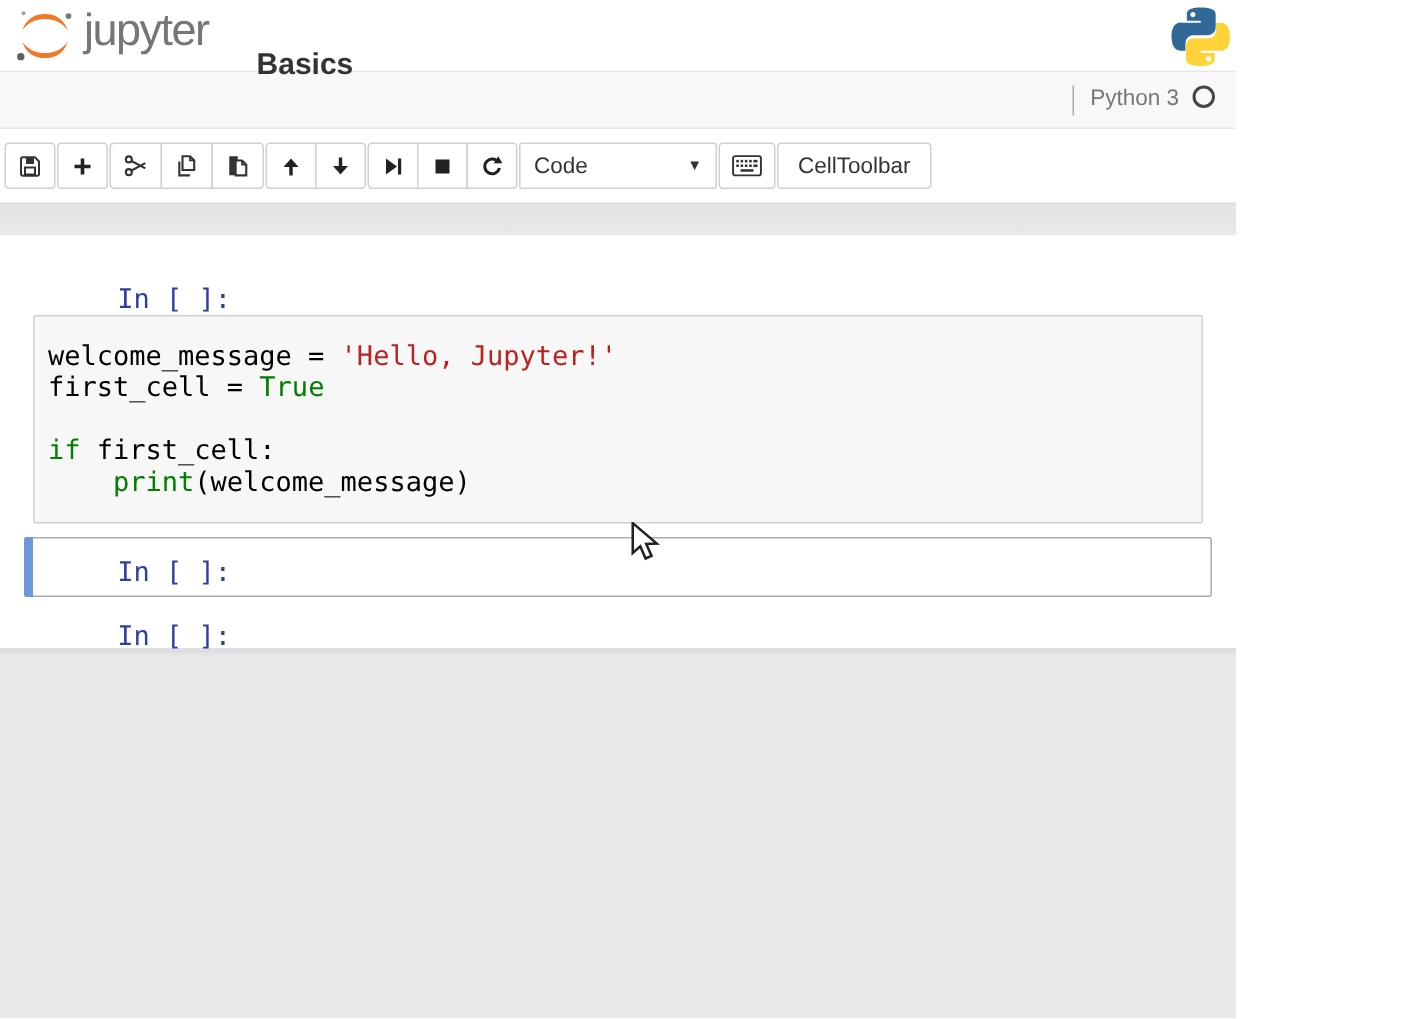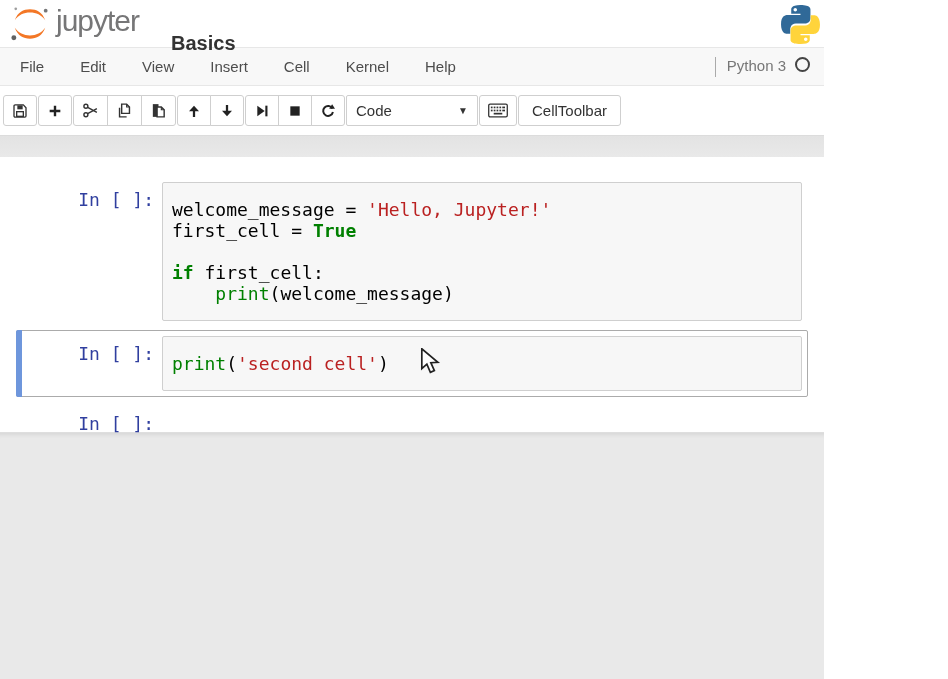--- a/index.html
+++ b/index.html
@@ -36,29 +36,29 @@
   .cell-type-select { width:132px; height:31px; background:#fff; border:1px solid #cfcfcf; border-radius:2px;
         display:flex; align-items:center; justify-content:space-between; padding:0 9px; font-size:15px; color:#333; cursor:pointer; }
   .caret { font-size:10px; color:#333; }
   .text-btn { font-size:15px; color:#333; padding:0 13px; }
 
   
   #header-shadow { height:22px; background:linear-gradient(#e3e3e3,#e9e9e9); border-top:1px solid #dcdcdc; }
 
   
   #notebook { height:275px; background:#fff; padding-top:19px; }
-  .cell { display:flex; margin:0 16px 3px 16px; border:1px solid transparent; border-radius:2px; padding:5px; position:relative; }
+  .cell { display:flex; margin:0 16px 3px 16px; border:1px solid transparent; border-radius:2px; padding:5px; position:relative;flex-direction:column; }
   .cell.selected { border-color:#ababab; }
   .cell.selected::before { content:""; position:absolute; left:-1px; top:-1px; bottom:-1px; width:6px;
         background:#6e96dc; border-radius:2px 0 0 2px; }
   .prompt { width:140px; text-align:right; padding:7px 8px 0 0; font-family:"DejaVu Sans Mono",monospace;
         font-size:18px; line-height:21px; color:#303f9f; white-space:pre; }
   .input-area { flex:1; background:#f7f7f7; border:1px solid #cfcfcf; border-radius:2px; padding:16px 9px; cursor:text; }
   .input-area pre { font-family:"DejaVu Sans Mono",monospace; font-size:18px; line-height:21px; color:#000; }
-  .tok-kw { color:#008000; font-weight:bold; }
+  .tok-kw { color:#008000; font-weight:normal; }
   .tok-bi { color:#008000; }
   .tok-s  { color:#ba2121; }
   .tok-v, .tok-o { color:#000; }
 
   
   #page-end { height:247px; background:#e9e9e9; border-top:1px solid #dedede;
         box-shadow:inset 0 6px 5px -5px rgba(0,0,0,0.10); }
 
   
   #cursor { position:absolute; left:420px; top:348px; z-index:10; pointer-events:none; }
@@ -80,29 +80,20 @@
       <span class="logo-text">jupyter</span>
     </div>
     <span class="nb-title">Basics</span>
     <svg class="py-logo" width="43" height="43" viewBox="0 0 32 32">
       <path d="M15.9 1.5c-7.3 0-6.8 3.2-6.8 3.2v3.3h6.9v1H6.4S1.5 8.4 1.5 15.8s4.3 7.1 4.3 7.1h2.6v-3.4s-.1-4.3 4.2-4.3h6.8s4-.1 4-3.9V4.7S24 1.5 15.9 1.5zm-3.8 2.2c.7 0 1.3.6 1.3 1.3s-.6 1.3-1.3 1.3-1.3-.6-1.3-1.3.6-1.3 1.3-1.3z" fill="#306998"></path>
       <path d="M16.1 30.5c7.3 0 6.8-3.2 6.8-3.2V24h-6.9v-1h9.6s4.9.6 4.9-6.8-4.3-7.1-4.3-7.1h-2.6v3.4s.1 4.3-4.2 4.3h-6.8s-4 .1-4 3.9v6.6s-.6 3.2 7.5 3.2zm3.8-2.2c-.7 0-1.3-.6-1.3-1.3s.6-1.3 1.3-1.3 1.3.6 1.3 1.3-.6 1.3-1.3 1.3z" fill="#ffd43b"></path>
     </svg>
   </div>
 
   <div id="menubar">
-    <ul id="menu">
-        <li>File</li>
-        <li>Edit</li>
-        <li>View</li>
-        <li>Insert</li>
-        <li>Cell</li>
-        <li>Kernel</li>
-        <li>Help</li>
-      </ul>
     <div class="kernel-area">
       <span class="kernel-sep"></span>
       <span>Python 3</span>
       <span class="kernel-circle"></span>
     </div>
   </div>
 
   <div id="toolbar">
     <div class="btn-group">
       <button class="btn">
@@ -209,23 +200,20 @@
 
   <div id="notebook">
       <div class="cell">
         <div class="prompt">In [ ]:</div>
         <div class="input-area">
           <pre><div class="line"><span class="tok-v">welcome_message </span><span class="tok-o">= </span><span class="tok-s">'Hello, Jupyter!'</span></div><div class="line"><span class="tok-v">first_cell </span><span class="tok-o">= </span><span class="tok-kw">True</span></div><div class="line">&nbsp;</div><div class="line"><span class="tok-kw">if</span><span class="tok-v"> first_cell:</span></div><div class="line"><span class="tok-v">    </span><span class="tok-bi">print</span><span class="tok-v">(welcome_message)</span></div></pre>
         </div>
       </div>
       <div class="cell selected">
         <div class="prompt">In [ ]:</div>
-        <div class="input-area">
-          <pre><div class="line"><span class="tok-bi">print</span><span class="tok-v">(</span><span class="tok-s">'second cell'</span><span class="tok-v">)</span></div></pre>
-        </div>
       </div>
       <div class="cell">
         <div class="prompt">In [ ]:</div>
       </div>
     </div>
 
   <div id="page-end"></div>
 
   <svg id="cursor" width="22" height="26" viewBox="0 0 14 17">
     <path d="M1 0.5 L1 13.5 L4.3 10.6 L6.6 15.9 L9.2 14.8 L6.9 9.6 L11.5 9.4 Z" fill="#fff" stroke="#222" stroke-width="1.1"></path>

